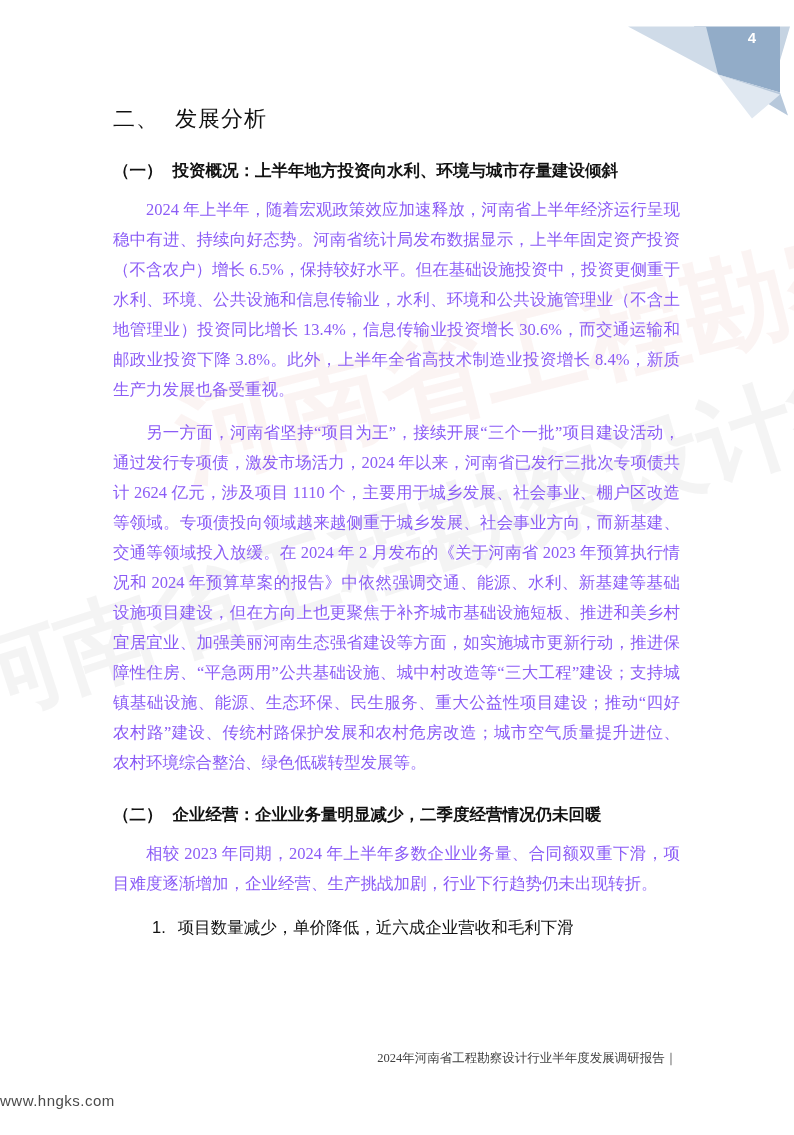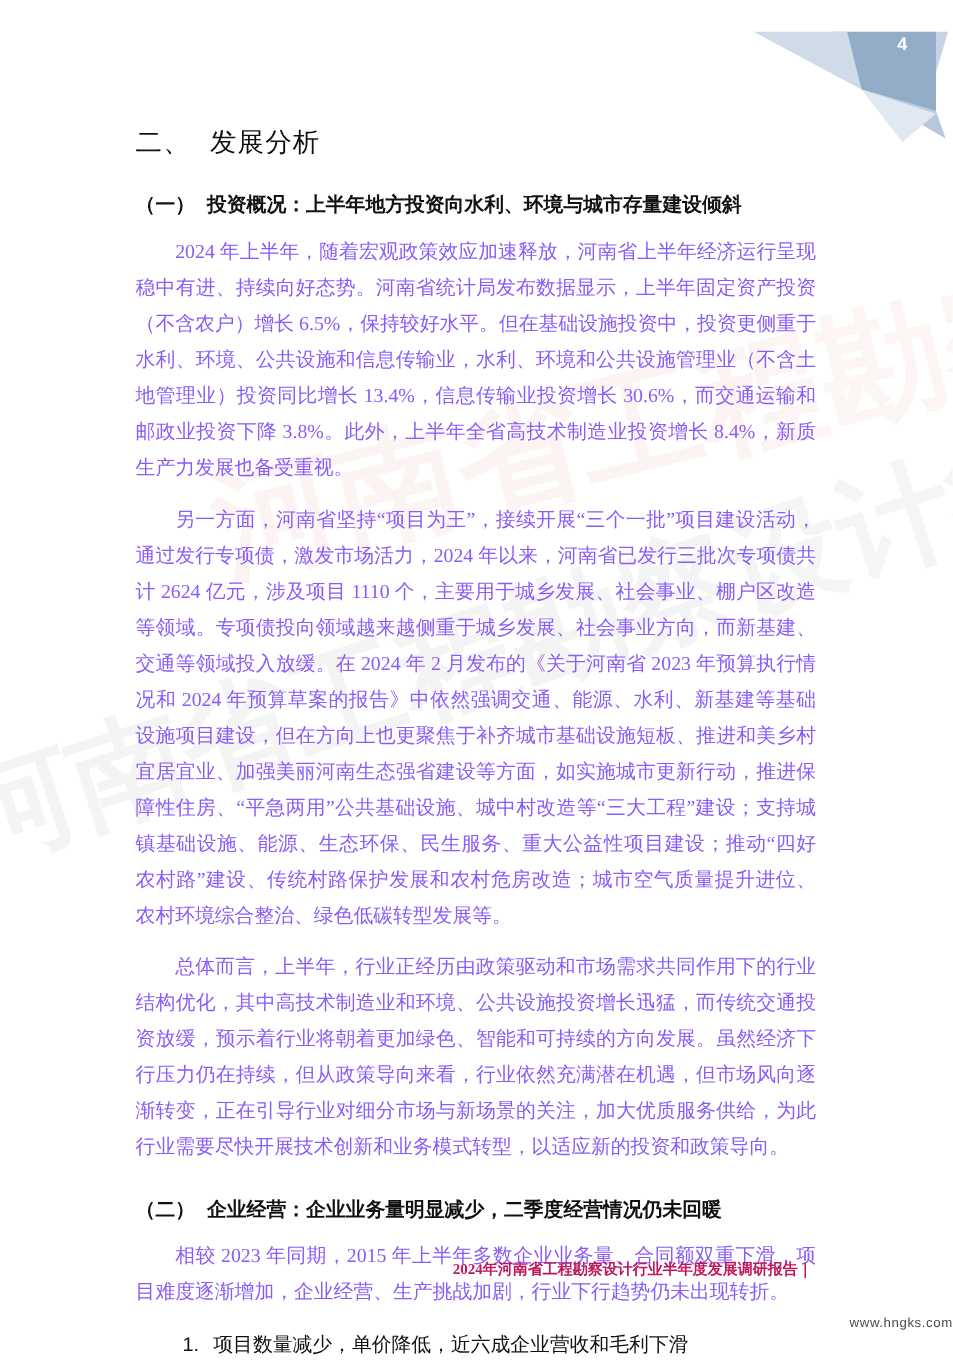--- a/index.html
+++ b/index.html
@@ -90,31 +90,31 @@
 
   
   .footer-title {
     position: absolute;
     bottom: 68px;
     left: 113px;
     right: 117px;
     text-align: right;
     font-family: "Liberation Serif", serif;
     font-size: 12.5px;
-    font-weight: bold;
-    color: #be185d;
+    font-weight: normal;
+    color: #404040;
   }
   .footer-site {
     position: absolute;
     bottom: 26px;
     left: 0;
     width: 100%;
-    text-align: right;
+    text-align: left;
     font-family: "Liberation Sans", sans-serif;
-    font-size: 11px;
+    font-size: 15px;
     color: #4a4a4a;
     letter-spacing: 0.5px;
   }
 </style>
 </head>
 <body>
 
 <div class="page">
 
   <div class="wm wm-gray">河南省工程勘察设计行业协会</div>
@@ -136,27 +136,26 @@
     </h1>
 
     <h2 class="sub">
       <span class="num">（一）</span><span>投资概况：上半年地方投资向水利、环境与城市存量建设倾斜</span>
     </h2>
 
     <p class="body-para">2024 年上半年，随着宏观政策效应加速释放，河南省上半年经济运行呈现稳中有进、持续向好态势。河南省统计局发布数据显示，上半年固定资产投资（不含农户）增长 6.5%，保持较好水平。但在基础设施投资中，投资更侧重于水利、环境、公共设施和信息传输业，水利、环境和公共设施管理业（不含土地管理业）投资同比增长 13.4%，信息传输业投资增长 30.6%，而交通运输和邮政业投资下降 3.8%。此外，上半年全省高技术制造业投资增长 8.4%，新质生产力发展也备受重视。</p>
 
     <p class="body-para">另一方面，河南省坚持“项目为王”，接续开展“三个一批”项目建设活动，通过发行专项债，激发市场活力，2024 年以来，河南省已发行三批次专项债共计 2624 亿元，涉及项目 1110 个，主要用于城乡发展、社会事业、棚户区改造等领域。专项债投向领域越来越侧重于城乡发展、社会事业方向，而新基建、交通等领域投入放缓。在 2024 年 2 月发布的《关于河南省 2023 年预算执行情况和 2024 年预算草案的报告》中依然强调交通、能源、水利、新基建等基础设施项目建设，但在方向上也更聚焦于补齐城市基础设施短板、推进和美乡村宜居宜业、加强美丽河南生态强省建设等方面，如实施城市更新行动，推进保障性住房、“平急两用”公共基础设施、城中村改造等“三大工程”建设；支持城镇基础设施、能源、生态环保、民生服务、重大公益性项目建设；推动“四好农村路”建设、传统村路保护发展和农村危房改造；城市空气质量提升进位、农村环境综合整治、绿色低碳转型发展等。</p>
 
-    <p class="body-para">总体而言，上半年，行业正经历由政策驱动和市场需求共同作用下的行业结构优化，其中高技术制造业和环境、公共设施投资增长迅猛，而传统交通投资放缓，预示着行业将朝着更加绿色、智能和可持续的方向发展。虽然经济下行压力仍在持续，但从政策导向来看，行业依然充满潜在机遇，但市场风向逐渐转变，正在引导行业对细分市场与新场景的关注，加大优质服务供给，为此行业需要尽快开展技术创新和业务模式转型，以适应新的投资和政策导向。</p>
 
     <h2 class="sub">
       <span class="num">（二）</span><span>企业经营：企业业务量明显减少，二季度经营情况仍未回暖</span>
     </h2>
 
-    <p class="body-para">相较 2023 年同期，2015 年上半年多数企业业务量、合同额双重下滑，项目难度逐渐增加，企业经营、生产挑战加剧，行业下行趋势仍未出现转折。</p>
+    <p class="body-para">相较 2023 年同期，2024 年上半年多数企业业务量、合同额双重下滑，项目难度逐渐增加，企业经营、生产挑战加剧，行业下行趋势仍未出现转折。</p>
 
     <h3 class="minor">
       <span class="num">1.</span><span>项目数量减少，单价降低，近六成企业营收和毛利下滑</span>
     </h3>
 
   </div>
 
   <div class="footer-title">2024年河南省工程勘察设计行业半年度发展调研报告｜</div>
   <div class="footer-site">www.hngks.com</div>
 

